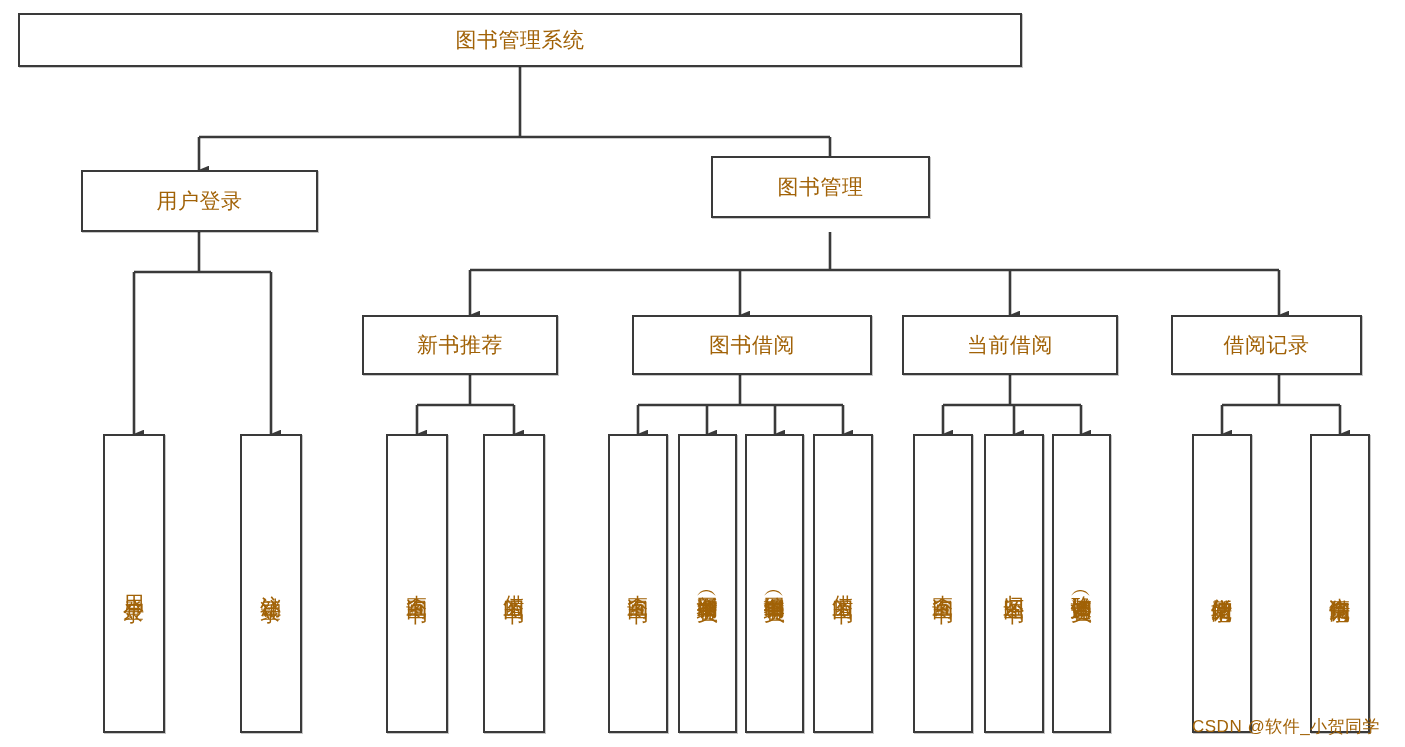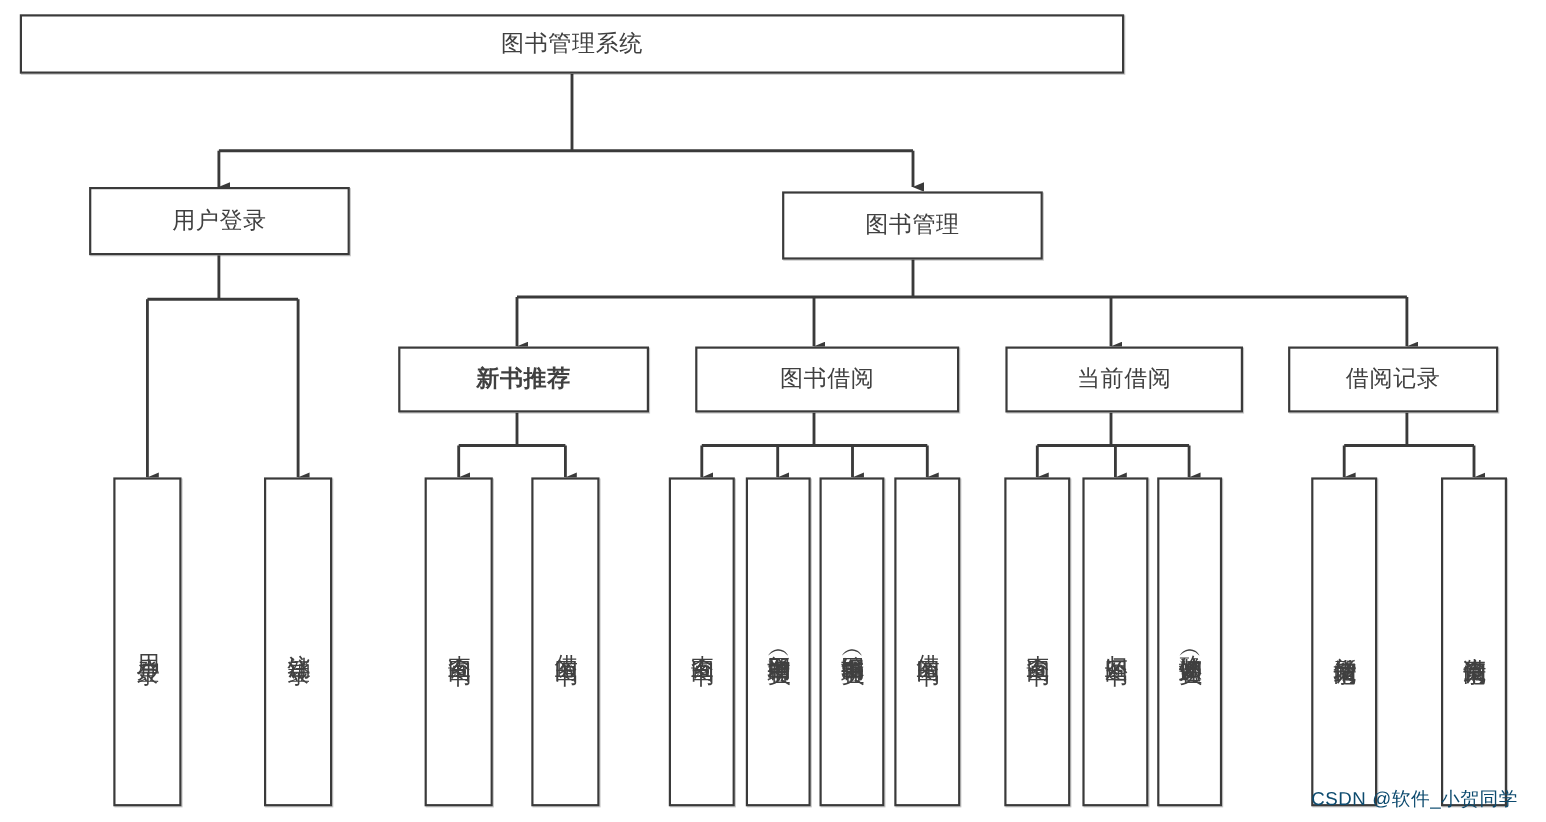--- a/index.html
+++ b/index.html
@@ -28,21 +28,21 @@
     position: absolute;
     box-sizing: border-box;
     border: 2px solid #3a3a3a;
     background: #ffffff;
     display: flex;
     align-items: center;
     justify-content: center;
     box-shadow: 1px 1px 0 rgba(0,0,0,0.22);
   }
   .node-label {
-    color: #404040;
+    color: #a16207;
     font-size: 21px;
     line-height: 1.12;
     letter-spacing: 0.5px;
     white-space: nowrap;
   }
   .node.vertical .node-label {
     writing-mode: vertical-rl;
     text-orientation: upright;
     letter-spacing: 3px;
     font-size: 21px;
@@ -107,30 +107,30 @@
   </svg>
 
   <div class="node" id="node-root" style="left: 18px; top: 13px; width: 1004px; height: 54px;">
     <span class="node-label">图书管理系统</span>
   </div>
 
   <div id="nodes-layer">
       <div class="node" style="left: 81px; top: 170px; width: 237px; height: 62px;">
         <span class="node-label">用户登录</span>
       </div>
-      <div class="node" style="left: 711px; top: 174px; width: 237px; height: 62px;">
+      <div class="node" style="left: 711px; top: 156px; width: 219px; height: 62px;">
         <span class="node-label">图书管理</span>
       </div>
-      <div class="node" style="left: 362px; top: 315px; width: 228px; height: 60px; font-weight: bold;">
+      <div class="node" style="left: 362px; top: 315px; width: 196px; height: 60px;">
         <span class="node-label">新书推荐</span>
       </div>
       <div class="node" style="left: 632px; top: 315px; width: 240px; height: 60px;">
         <span class="node-label">图书借阅</span>
       </div>
-      <div class="node" style="left: 902px; top: 315px; width: 216px; height: 60px; margin-left: 12px;">
+      <div class="node" style="left: 902px; top: 315px; width: 216px; height: 60px;">
         <span class="node-label">当前借阅</span>
       </div>
       <div class="node" style="left: 1171px; top: 315px; width: 191px; height: 60px;">
         <span class="node-label">借阅记录</span>
       </div>
       <div class="node vertical" style="left: 103px; top: 434px; width: 62px; height: 299px;">
         <span class="node-label">用户登录</span>
       </div>
       <div class="node vertical" style="left: 240px; top: 434px; width: 62px; height: 299px;">
         <span class="node-label">注销登录</span>
@@ -163,15 +163,15 @@
         <span class="node-label">确认归还（管理员）</span>
       </div>
       <div class="node vertical tight" style="left: 1192px; top: 434px; width: 60px; height: 299px;">
         <span class="node-label">新增借阅记录</span>
       </div>
       <div class="node vertical tight" style="left: 1310px; top: 434px; width: 60px; height: 299px;">
         <span class="node-label">查询借阅记录</span>
       </div>
     </div>
 
-  <div class="watermark" style="left: 1192px; top: 715px; color: #0c4a6e;">CSDN @软件_小贺同学</div>
+  <div class="watermark" style="left: 1192px; top: 715px; color: #a16207;">CSDN @软件_小贺同学</div>
 
 </div>
 
 </body></html>

